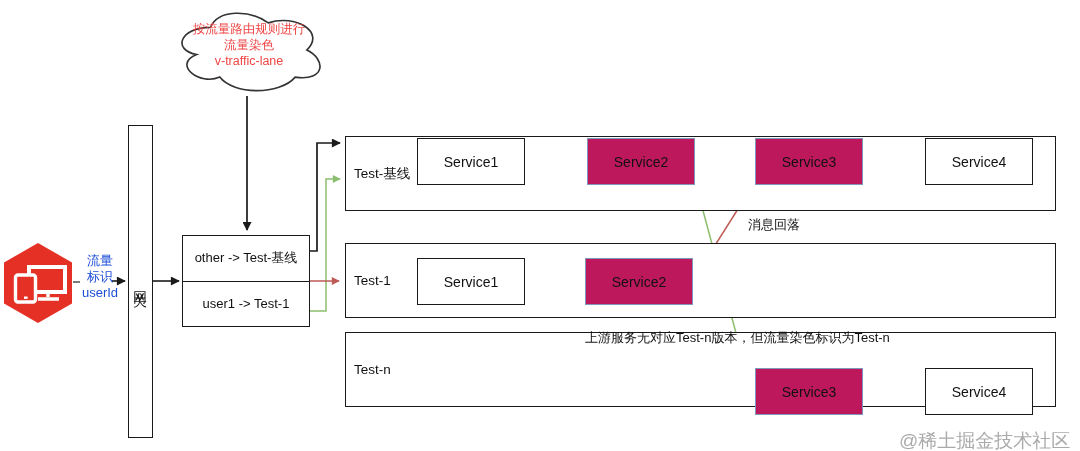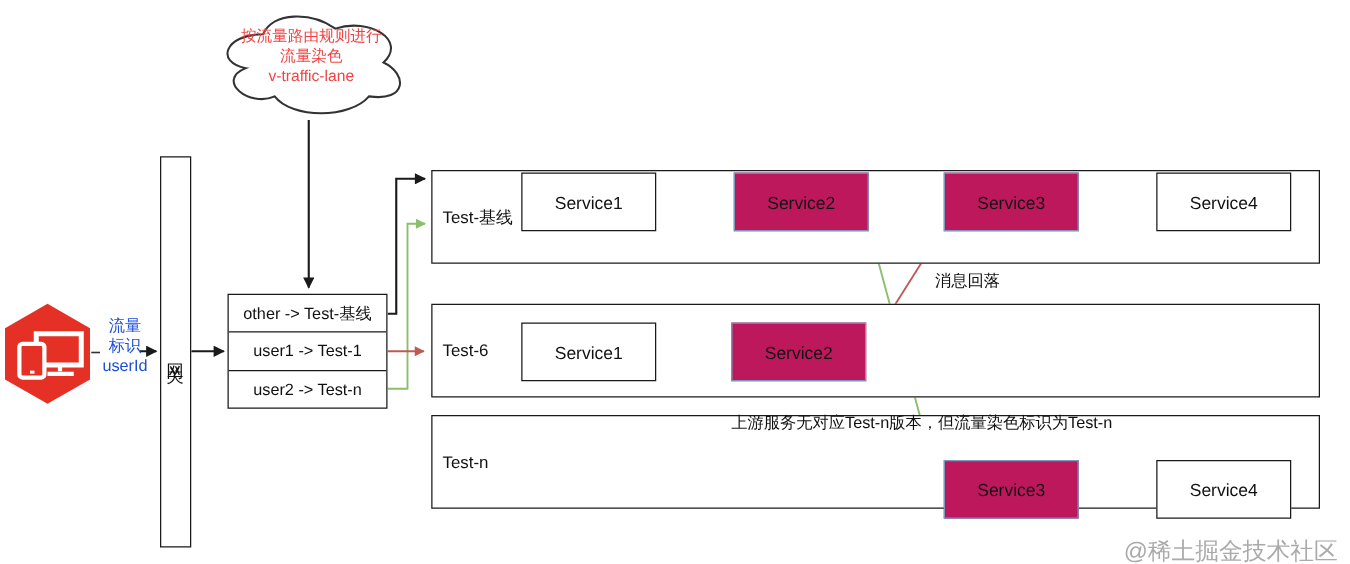--- a/index.html
+++ b/index.html
@@ -117,28 +117,27 @@
     <div>userId</div>
   </div>
 
   <div class="gateway">
     <span>网关</span>
   </div>
 
   <div class="rtable">
     <div class="rt-row">other -&gt; Test-基线</div>
     <div class="rt-row">user1 -&gt; Test-1</div>
-    <div class="rt-row">user2 -&gt; Test-n</div>
   </div>
 
   <div class="lane" style="top:136px;">
     <span class="lane-label">Test-基线</span>
   </div>
   <div class="lane" style="top:243px;">
-    <span class="lane-label">Test-6</span>
+    <span class="lane-label">Test-1</span>
   </div>
   <div class="lane" style="top:332px;">
     <span class="lane-label">Test-n</span>
   </div>
 
   <div class="svc" style="left:417px;top:138px;">Service1</div>
   <div class="svc blue" style="left:587px;top:138px;">Service2</div>
   <div class="svc blue" style="left:755px;top:138px;">Service3</div>
   <div class="svc" style="left:925px;top:138px;">Service4</div>
 

